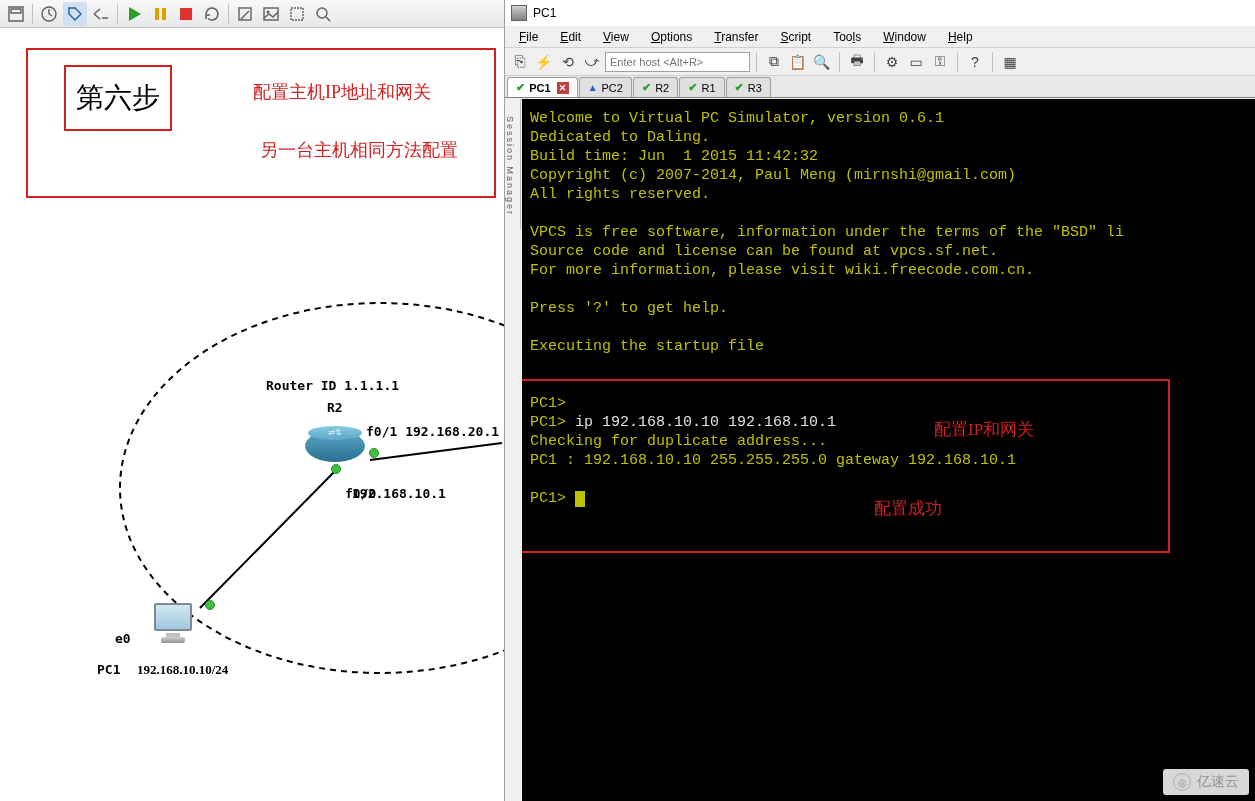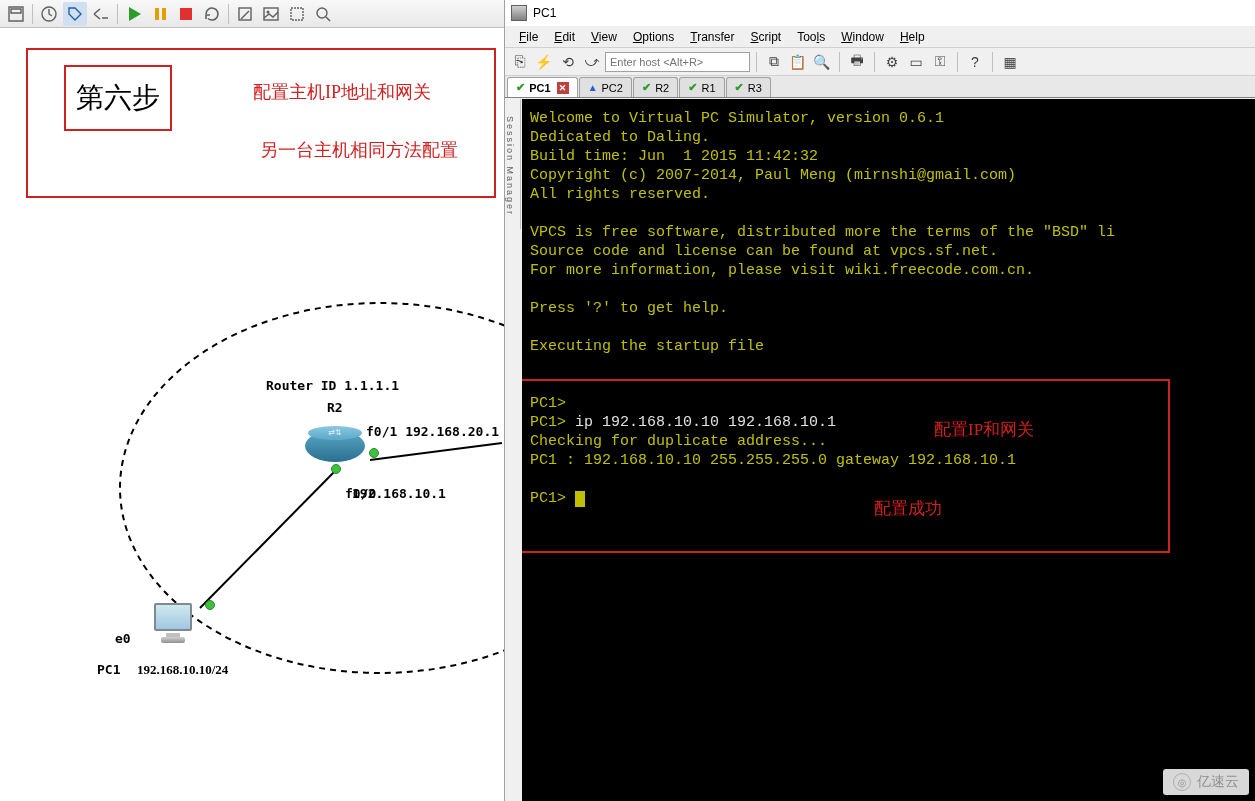--- a/index.html
+++ b/index.html
@@ -39,21 +39,21 @@
 
 svg.topo-svg { position: absolute; left: 0; top: 0; width: 504px; height: 560px; pointer-events: none; }
 
 
 .right-panel { position: absolute; left: 504px; top: 0; width: 751px; height: 801px; background: #f0f0f0; border-left: 1px solid #a0a0a0; }
 
 .crt-titlebar { height: 26px; display: flex; align-items: center; padding: 0 6px; gap: 6px; background: #fff; }
 .crt-titlebar .icon { width: 16px; height: 16px; background: linear-gradient(#d0d0d0,#808080); border:1px solid #606060; }
 .crt-titlebar .title { font-size: 12px; color: #000; }
 
-.crt-menubar { height: 22px; display: flex; align-items: center; padding: 0 6px; gap: 0; background: #f0f0f0; border-bottom: 1px solid #d0d0d0; font-size: 12px; }
+.crt-menubar { height: 22px; display: flex; align-items: center; padding: 0 6px; gap: 6px; background: #f0f0f0; border-bottom: 1px solid #d0d0d0; font-size: 12px; }
 .menu-item { padding: 2px 8px; }
 .menu-u { text-decoration: underline; }
 
 .crt-toolbar { height: 28px; display: flex; align-items: center; padding: 0 4px; gap: 2px; background: #f0f0f0; border-bottom: 1px solid #d0d0d0; }
 .crt-tbbtn { width: 22px; height: 22px; display: flex; align-items: center; justify-content: center; color: #404040; font-size: 14px; }
 .host-input { width: 145px; height: 20px; border: 1px solid #a0a0a0; padding: 0 4px; font-size: 11px; color: #888; background: #fff; }
 .crt-sep { width: 1px; height: 20px; background: #c0c0c0; margin: 0 4px; }
 
 .crt-tabs { height: 22px; display: flex; align-items: flex-end; padding: 0 2px; background: #e8e8e8; border-bottom: 1px solid #808080; }
 .crt-tab { height: 20px; padding: 0 8px; display: flex; align-items: center; gap: 4px; font-size: 11px; background: #e0e0e0; border: 1px solid #a0a0a0; border-bottom: none; margin-right: 1px; border-radius: 3px 3px 0 0; }
@@ -257,21 +257,21 @@
   </div>
 
   <div class="session-mgr">Session Manager</div>
 
   <div class="terminal"><span>Welcome to Virtual PC Simulator, version 0.6.1</span>
 <span>Dedicated to Daling.</span>
 <span>Build time: Jun  1 2015 11:42:32</span>
 <span>Copyright (c) 2007-2014, Paul Meng (mirnshi@gmail.com)</span>
 <span>All rights reserved.</span>
 
-<span>VPCS is free software, distributed more the terms of the "BSD" li</span>
+<span>VPCS is free software, information under the terms of the "BSD" li</span>
 <span>Source code and license can be found at vpcs.sf.net.</span>
 <span>For more information, please visit wiki.freecode.com.cn.</span>
 
 <span>Press '?' to get help.</span>
 
 <span>Executing the startup file</span>
 
 
 <span>PC1&gt;</span>
 <span>PC1&gt; </span><span class="term-white">ip 192.168.10.10 192.168.10.1</span>

